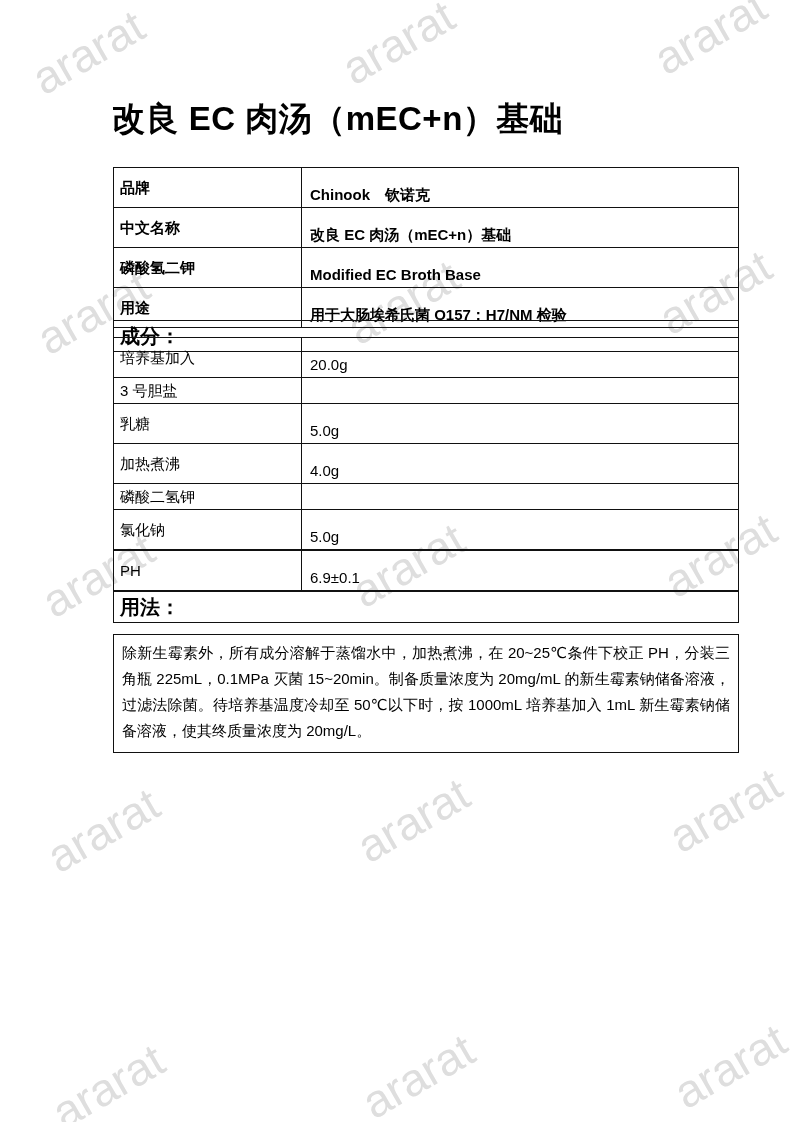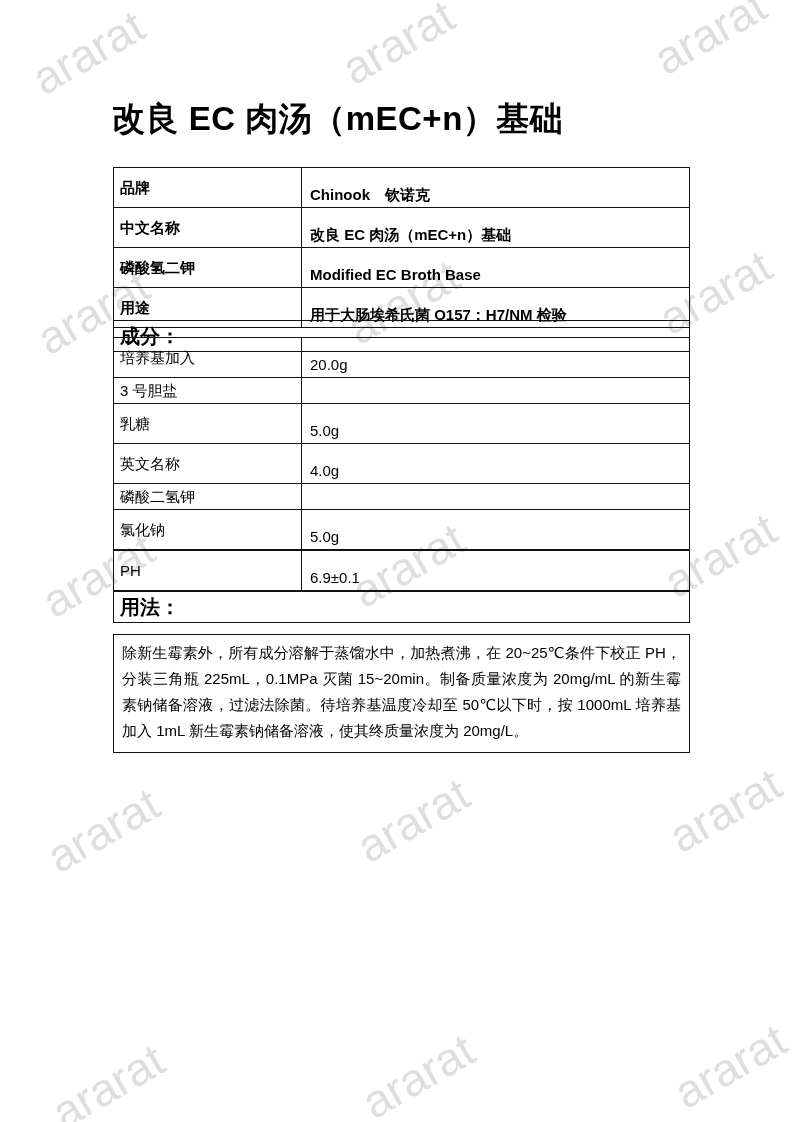--- a/index.html
+++ b/index.html
@@ -39,21 +39,21 @@
     top: 97px;
     font-size: 33px;
     font-weight: 700;
     letter-spacing: 0.5px;
     white-space: nowrap;
   }
 
   .block {
     position: absolute;
     left: 113px;
-    width: 577px;
+    width: 626px;
     box-sizing: border-box;
     border: 1px solid #111111;
     background: transparent;
     font-size: 15px;
   }
   .trow {
     display: flex;
     align-items: stretch;
     border-top: 1px solid #111111;
   }
@@ -150,21 +150,21 @@
       <div class="cell value">20.0g</div>
     </div>
     <div class="trow">
       <div class="cell label">3 号胆盐</div>
     </div>
     <div class="trow">
       <div class="cell label">乳糖</div>
       <div class="cell value">5.0g</div>
     </div>
     <div class="trow">
-      <div class="cell label">英文名称</div>
+      <div class="cell label">加热煮沸</div>
       <div class="cell value">4.0g</div>
     </div>
     <div class="trow">
       <div class="cell label">磷酸二氢钾</div>
     </div>
     <div class="trow">
       <div class="cell label">氯化钠</div>
       <div class="cell value">5.0g</div>
     </div>
     <div class="trow">

